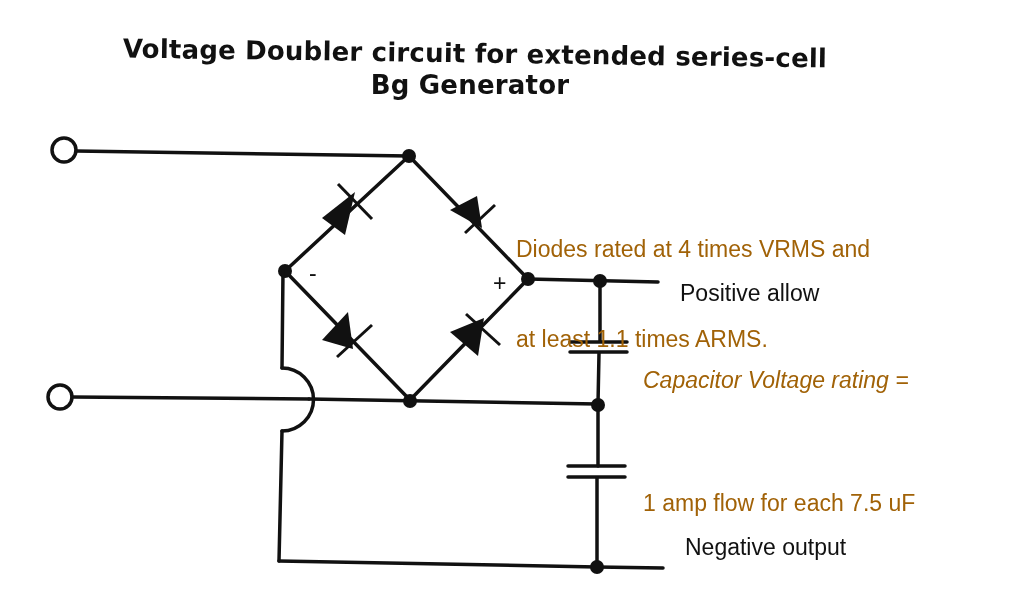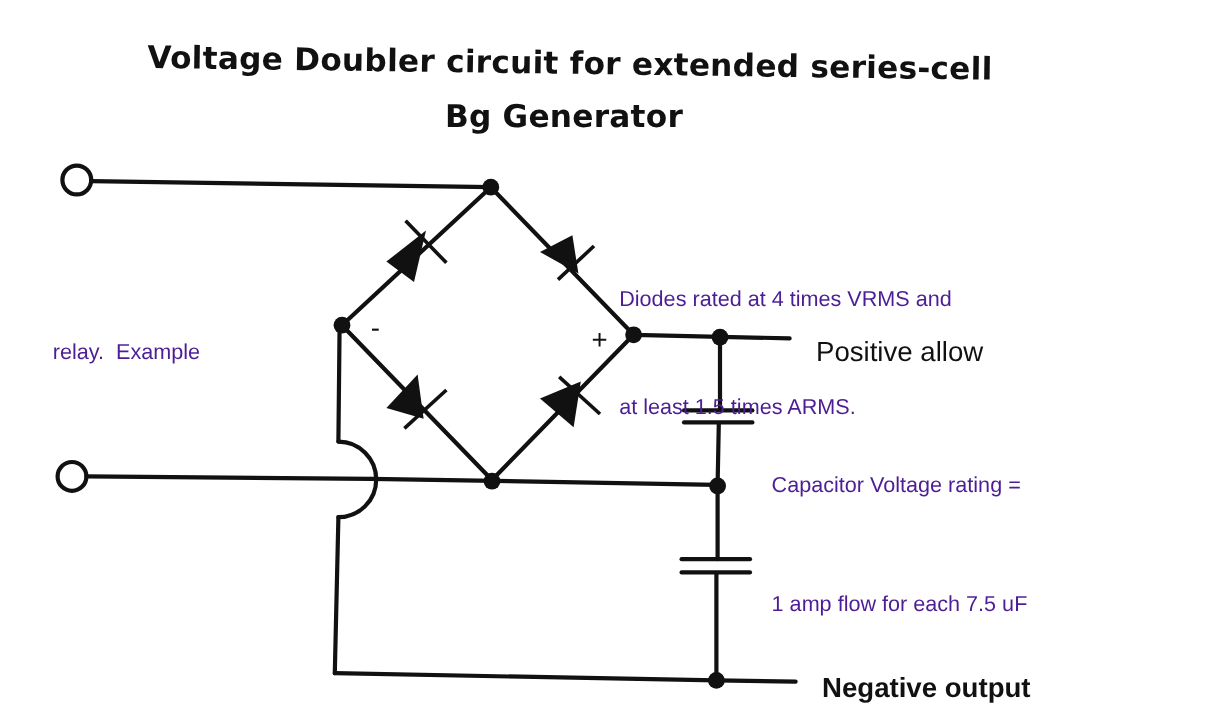--- a/index.html
+++ b/index.html
@@ -3,24 +3,24 @@
   <meta charset="utf-8">
   <style>
     html, body { margin: 0; padding: 0; background: #ffffff; }
     body { width: 1024px; height: 606px; position: relative; overflow: hidden; }
     .title {
       position: absolute; left: 0; width: 940px; text-align: center;
       font-family: "DejaVu Sans", sans-serif; font-weight: bold; color: #111;
       font-size: 26px; letter-spacing: 0.2px;
     }
     #title-line1 { top: 32px; left: 10px; transform: rotate(0.8deg); transform-origin: left center; width: 930px; }
-    #title-line2 { top: 70px; left: 0; margin-top: 13px; }
+    #title-line2 { top: 70px; left: 0; }
     .note {
-      position: absolute; font-family: "Liberation Sans", sans-serif; color: #4c1d95;
-      font-size: 18px; line-height: 30px; white-space: pre;
+      position: absolute; font-family: "Liberation Sans", sans-serif; color: #a16207;
+      font-size: 23px; line-height: 30px; white-space: pre;
     }
     .label { position: absolute; font-family: "Liberation Sans", sans-serif; color: #111; font-size: 23px; }
     svg#circuit { position: absolute; left: 0; top: 0; }
     .wire { stroke: #111; stroke-width: 3.5; fill: none; stroke-linecap: round; }
     .node { fill: #111; }
     .term { stroke: #111; stroke-width: 3.5; fill: #fff; }
     .diode-tri { fill: #111; }
     .diode-bar { stroke: #111; stroke-width: 3; }
   </style>
 </head>
@@ -85,32 +85,31 @@
   <line class="wire" x1="597" y1="478" x2="597" y2="567"></line>
 
   <line class="wire" x1="597" y1="567" x2="663" y2="568"></line>
   <circle class="node" cx="597" cy="567" r="7"></circle>
 </svg>
 
 <div class="label" style="left:309px; top:260px;">-</div>
 <div class="label" style="left:493px; top:270px;">+</div>
 
 <div class="note" style="left:44px; top:218px;">
-  <div>relay.  Example</div>
 </div>
 
 <div class="note" style="left:516px; top:174px;">
   <div>Diodes rated at 4 times VRMS and</div>
-  <div>at least 1.5 times ARMS.</div>
+  <div>at least 1.1 times ARMS.</div>
 </div>
 
 <div class="label" style="left:680px; top:280px;">Positive allow</div>
 
-<div class="note" style="left:643px; top:329px;">
+<div class="note" style="left:643px; top:305px;font-style:italic;">
   <div>Capacitor Voltage rating =</div>
 </div>
 
 <div class="note" style="left:643px; top:428px;">
   <div>1 amp flow for each 7.5 uF</div>
   
 </div>
 
-<div class="label" style="left:685px; top:560px;font-weight:bold;">Negative output</div>
+<div class="label" style="left:685px; top:534px;">Negative output</div>
 
 </body></html>

